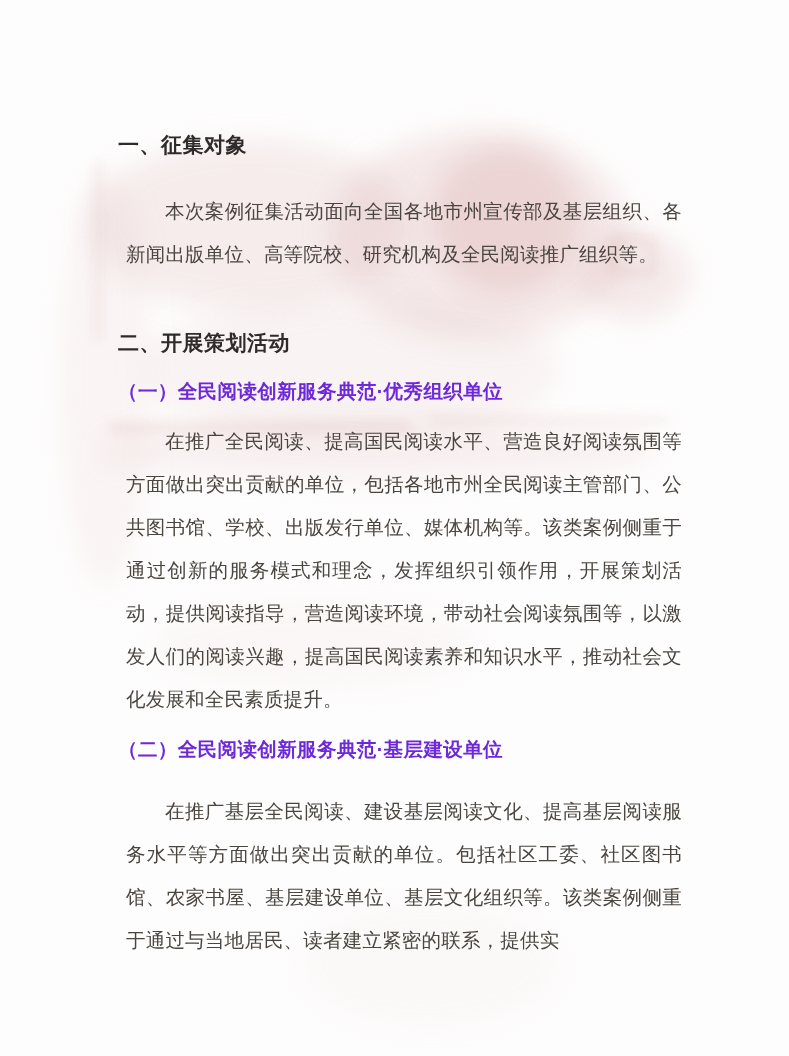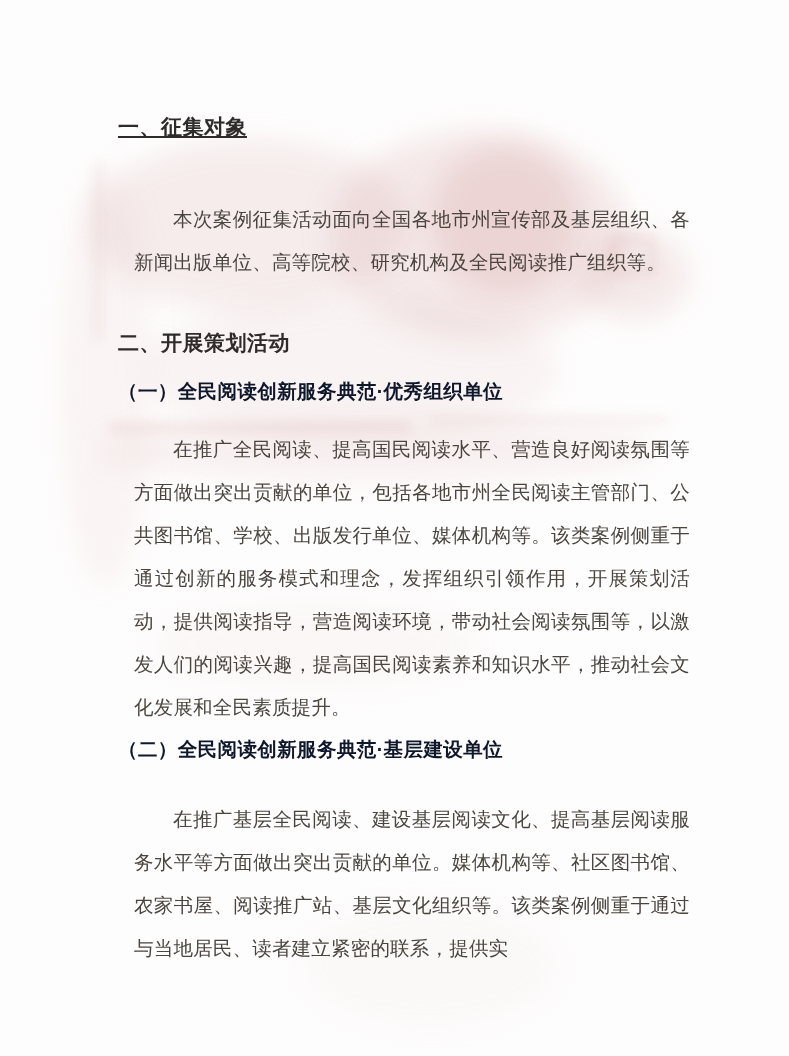--- a/index.html
+++ b/index.html
@@ -77,40 +77,40 @@
     font-size: 21px;
     color: #2e2b2a;
     letter-spacing: 0.5px;
     line-height: 1;
     margin: 0;
   }
 
   .h-minor {
     font-family: Liberation Sans, sans-serif;
     font-size: 19.5px;
-    color: #0f172a;
+    color: #6d28d9;
     letter-spacing: 0.4px;
     line-height: 1;
     margin: 0;
   }
 
   .para {
     font-family: "DejaVu Serif", serif;
     font-size: 19.5px;
     color: #4a453f;
     line-height: 43px;
     letter-spacing: 0.2px;
     text-align: justify;
     text-justify: inter-ideograph;
     text-indent: 2em;
-    margin: 16px;
+    margin: 8px;
   }
 
   
-  .at-h1      { position: absolute; top: 117px; left: 0; text-decoration: underline; }
+  .at-h1      { position: absolute; top: 135px; left: 0; }
   .at-p1      { position: absolute; top: 182px; left: 0; width: 556px; }
   .at-h2      { position: absolute; top: 333px; left: 0; }
   .at-sub1    { position: absolute; top: 382px; left: 0; }
   .at-p2      { position: absolute; top: 412px; left: 0; width: 556px; }
   .at-sub2    { position: absolute; top: 740px; left: 0; text-align: right; }
   .at-p3      { position: absolute; top: 782px; left: 0; width: 556px; }
 </style>
 </head>
 <body>
 
@@ -139,16 +139,16 @@
     <p class="para at-p1">本次案例征集活动面向全国各地市州宣传部及基层组织、各新闻出版单位、高等院校、研究机构及全民阅读推广组织等。</p>
 
     <h2 class="h-major at-h2">二、开展策划活动</h2>
 
     <h3 class="h-minor at-sub1">（一）全民阅读创新服务典范·优秀组织单位</h3>
 
     <p class="para at-p2">在推广全民阅读、提高国民阅读水平、营造良好阅读氛围等方面做出突出贡献的单位，包括各地市州全民阅读主管部门、公共图书馆、学校、出版发行单位、媒体机构等。该类案例侧重于通过创新的服务模式和理念，发挥组织引领作用，开展策划活动，提供阅读指导，营造阅读环境，带动社会阅读氛围等，以激发人们的阅读兴趣，提高国民阅读素养和知识水平，推动社会文化发展和全民素质提升。</p>
 
     <h3 class="h-minor at-sub2">（二）全民阅读创新服务典范·基层建设单位</h3>
 
-    <p class="para at-p3">在推广基层全民阅读、建设基层阅读文化、提高基层阅读服务水平等方面做出突出贡献的单位。媒体机构等、社区图书馆、农家书屋、阅读推广站、基层文化组织等。该类案例侧重于通过与当地居民、读者建立紧密的联系，提供实</p>
+    <p class="para at-p3">在推广基层全民阅读、建设基层阅读文化、提高基层阅读服务水平等方面做出突出贡献的单位。包括社区工委、社区图书馆、农家书屋、基层建设单位、基层文化组织等。该类案例侧重于通过与当地居民、读者建立紧密的联系，提供实</p>
 
   </div>
 </div>
 
 </body></html>

